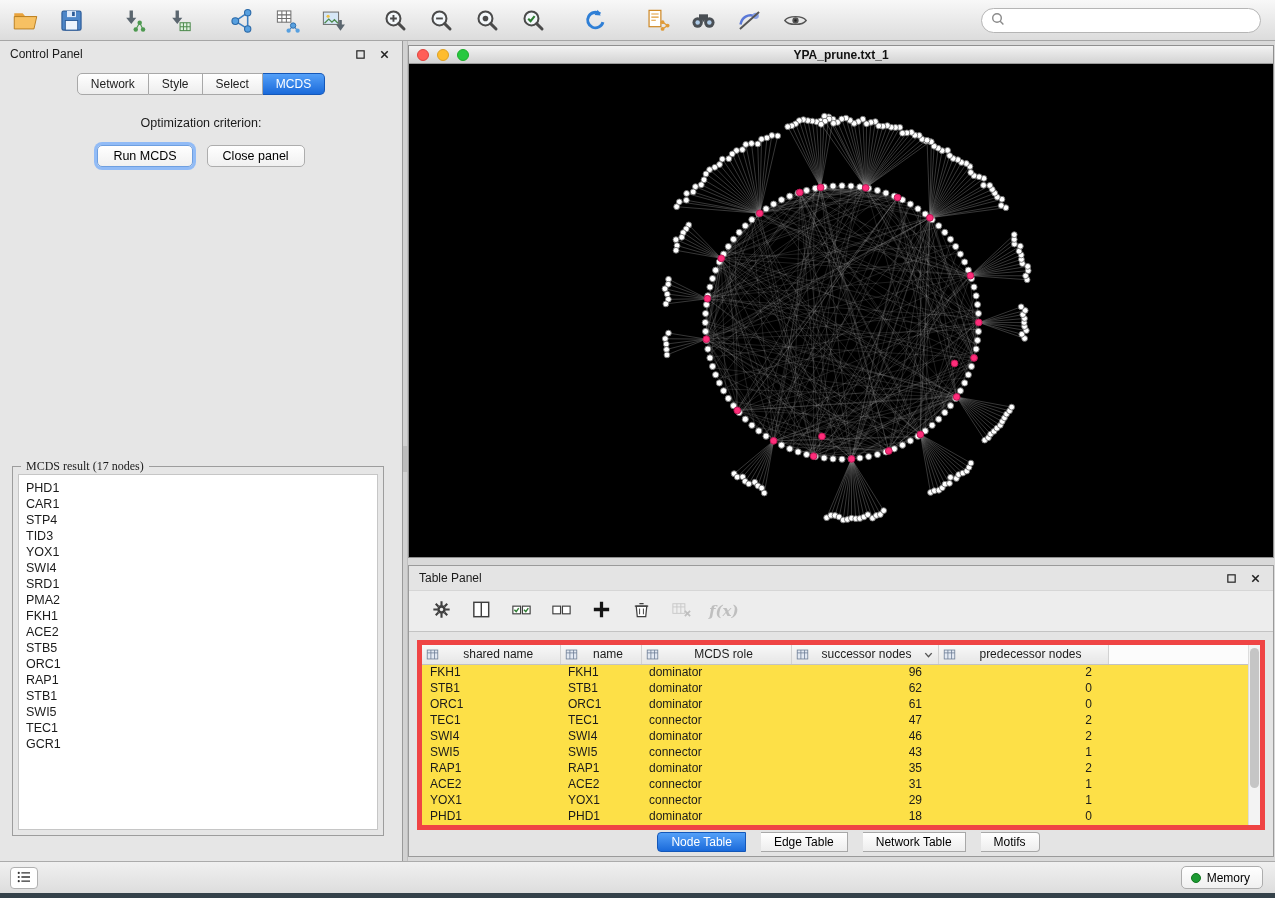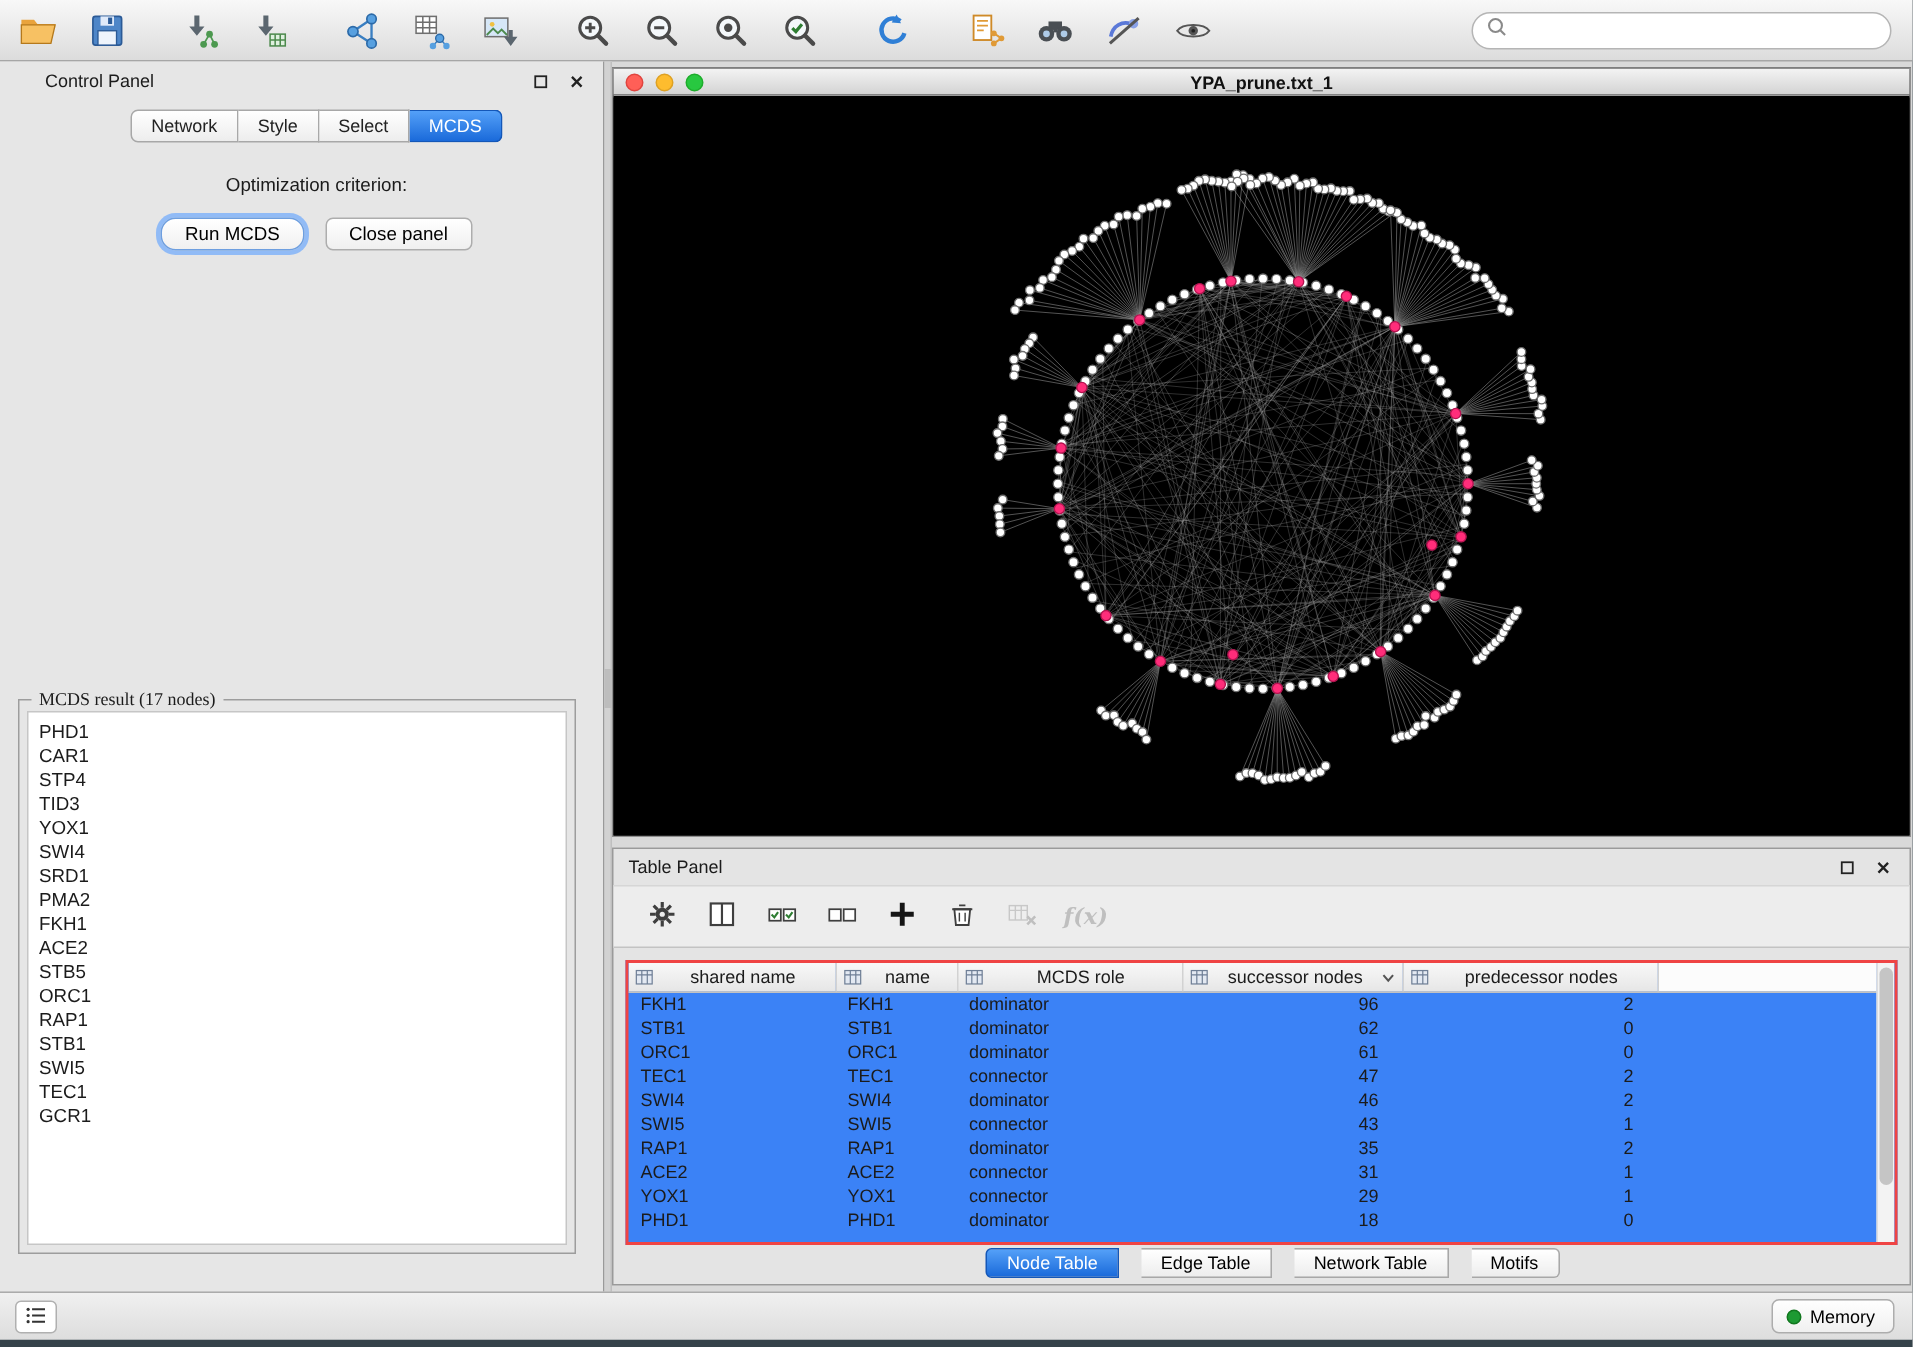--- a/index.html
+++ b/index.html
@@ -20,42 +20,42 @@
   .tb-btn { background:transparent; border:none; width:30px; height:32px;
     display:flex; align-items:center; justify-content:center; cursor:pointer; }
   .tb-btn .icon { display:flex; }
   .search-box { position:absolute; right:14px; top:8px; width:280px; height:25px;
     background:#fff; border:1px solid #b5b5b5; border-radius:13px;
     display:flex; align-items:center; padding:0 9px; gap:6px; }
   .search-box .s-input { flex:1; border:none; outline:none; background:transparent; font-size:12px; font-family:"Liberation Sans",sans-serif; }
 
   
   .control-panel { position:absolute; left:0; top:41px; width:403px; height:820px;
-    background:#e6e6e6; border-right:1px solid #9a9a9a;padding-left:20px; }
+    background:#e6e6e6; border-right:1px solid #9a9a9a; }
   .panel-header { height:26px; display:flex; align-items:center; padding:0 10px; font-size:12px; }
   .spacer { flex:1; }
   .win-btn { width:15px; height:15px; margin-left:9px; display:flex; align-items:center; justify-content:center; cursor:pointer; background:transparent; border:none; }
   .cp-tabs { display:flex; justify-content:center; margin-top:6px; }
   .cp-tab { font-size:12px; padding:3px 13px; background:linear-gradient(#ffffff,#ededed);
     border:1px solid #a8a8a8; border-left:none; color:#222; cursor:pointer; font-family:"Liberation Sans",sans-serif; }
   .cp-tab:first-child { border-left:1px solid #a8a8a8; border-radius:5px 0 0 5px; }
   .cp-tab:last-child { border-radius:0 5px 5px 0; }
   .cp-tab.active { background:linear-gradient(#54a0f8,#1a6ada); border-color:#1457b8; color:#fff; }
   .cp-opt-label { text-align:center; margin-top:21px; font-size:12.5px; }
   .dropdown { margin:9px auto 0; width:315px; height:23px; background:#fff;
     border:1px solid #b2b2b2; border-radius:4px; position:relative;
     display:flex; align-items:center; padding:0 24px 0 9px; font-size:12.5px; cursor:pointer; }
   .dd-text { white-space:nowrap; overflow:hidden; }
   .dd-stepper { position:absolute; right:-1px; top:-1px; bottom:-1px; width:19px;
     background:linear-gradient(#74b2f8,#2268d8); border-radius:0 4px 4px 0;
     display:flex; align-items:center; justify-content:center; }
   .cp-buttons { display:flex; justify-content:center; gap:14px; margin-top:15px; }
   .mac-btn { height:22px; padding:0 15px; font-size:12.5px; font-family:"Liberation Sans",sans-serif;
     background:linear-gradient(#ffffff,#f0f0f0); border:1px solid #adadad; border-radius:5px; cursor:pointer; }
-  .mac-btn.focused { box-shadow:0 0 0 3px rgba(100,165,255,.65); border-color:#6e9fe0;border-radius:10px; }
+  .mac-btn.focused { box-shadow:0 0 0 3px rgba(100,165,255,.65); border-color:#6e9fe0; }
   .result-group { position:absolute; left:12px; top:425px; width:372px; height:370px;
     border:1px solid #9d9d9d; }
   .result-title { position:absolute; top:-8px; left:8px; background:#e6e6e6; padding:0 5px; font-size:12px;font-family:Liberation Serif, serif; }
   .result-list { position:absolute; left:5px; right:5px; top:7px; bottom:5px;
     background:#fff; border:1px solid #c6c6c6; overflow:hidden; padding:5px 0 0 7px; }
   .result-item { font-size:12.5px; line-height:16px; }
 
   
   .v-splitter { position:absolute; left:403px; top:41px; width:5px; height:820px;
     background:#d2d2d2; border-right:1px solid #bfbfbf; cursor:col-resize; }
@@ -78,21 +78,21 @@
   
   .table-panel { position:absolute; left:408px; top:565px; width:866px; height:292px;
     background:#e4e4e4; border:1px solid #9a9a9a; }
   .tp-header { height:24px; display:flex; align-items:center; padding:0 10px; font-size:12px; }
   .tp-toolbar { height:42px; background:#ededed; border-top:1px solid #d6d6d6; border-bottom:1px solid #c3c3c3;
     display:flex; align-items:center; padding:0 0 0 20px; gap:16px; }
   .tp-btn { background:transparent; border:none; width:24px; height:26px; display:flex; align-items:center; justify-content:center; cursor:pointer; }
   .tp-btn.disabled { opacity:.55; cursor:default; }
   .fx { font-family:"DejaVu Serif", serif; font-style:italic; font-size:15px; color:#9a9a9a; }
   .tp-table-wrap { position:absolute; top:74px; left:8px; right:8px; bottom:26px;
-    background:#3b82f6; border:2px solid #ef4444; overflow:hidden; }
+    background:#fde047; border:5px solid #ef4444; overflow:hidden; }
   table { border-collapse:collapse; table-layout:fixed; width:calc(100% - 12px); font-size:12px; }
   th { background:linear-gradient(#f8f8f8,#e6e6e6); border-right:1px solid #d2d2d2;
     border-bottom:1px solid #c2c2c2; font-weight:normal; height:19px; padding:0 4px; }
   th.filler { background:#fcfcfc; border-right:none; }
   .hdr { display:flex; align-items:center; }
   .hdr-icon { display:flex; margin-right:2px; }
   .hdr-label { flex:1; text-align:center; white-space:nowrap; overflow:hidden; }
   .hdr-caret { display:flex; }
   td { height:16px; padding:0 8px; white-space:nowrap; overflow:hidden; }
   td.c3, td.c4 { text-align:right; padding-right:16px; }

